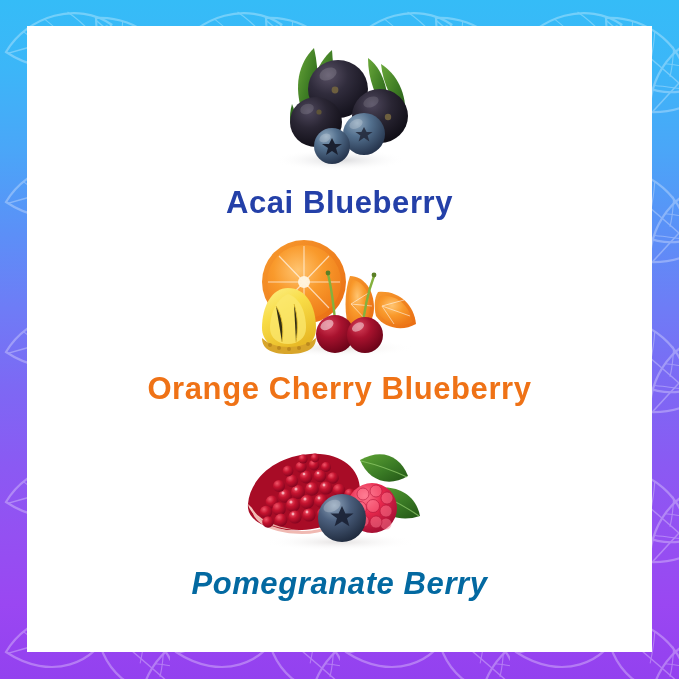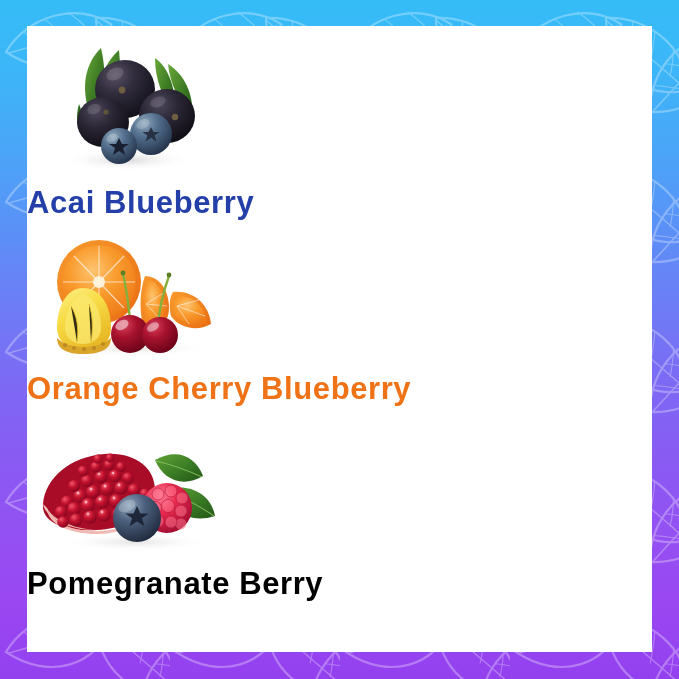--- a/index.html
+++ b/index.html
@@ -48,21 +48,21 @@
     flex-direction: column;
     align-items: center;
     padding-top: 8px;
   }
 
   .flavor-row {
     width: 100%;
     height: 198px;
     display: flex;
     flex-direction: column;
-    align-items: flex-start;
+    align-items: center;
     justify-content: flex-start;
   }
   .flavor-row.row-2 { height: 200px; }
   .flavor-row.row-3 { height: 206px; }
 
   .flavor-image {
     display: block;
   }
 
   .flavor-label {
@@ -398,17 +398,17 @@
           </g>
         </g>
 
         <g>
           <circle cx="110" cy="86" r="24" fill="url(#blueG2)"></circle>
           <path d="M110,74 l3.4,7.4 l8.2,0 l-6.6,4.8 l2.4,8 l-7.4,-4.8 l-7.4,4.8 l2.4,-8 l-6.6,-4.8 l8.2,0 Z" fill="#1b2336" opacity="0.95"></path>
           <ellipse cx="100" cy="74" rx="9" ry="5.5" fill="#ffffff" opacity="0.22" transform="rotate(-26 100 74)"></ellipse>
         </g>
       </svg>
 
-      <div class="flavor-label label-pom" style="color: #000000;">Pomegranate Berry</div>
+      <div class="flavor-label label-pom" style="color: #0369a1; font-style: italic;">Pomegranate Berry</div>
     </div>
 
   </div>
 </div>
 
 </body></html>

